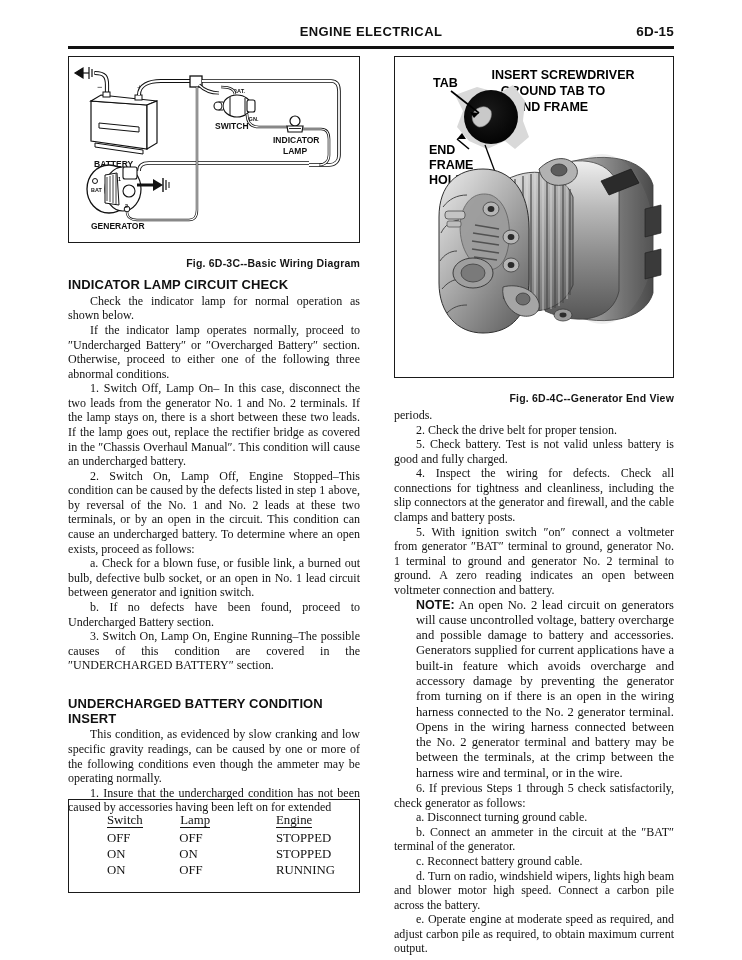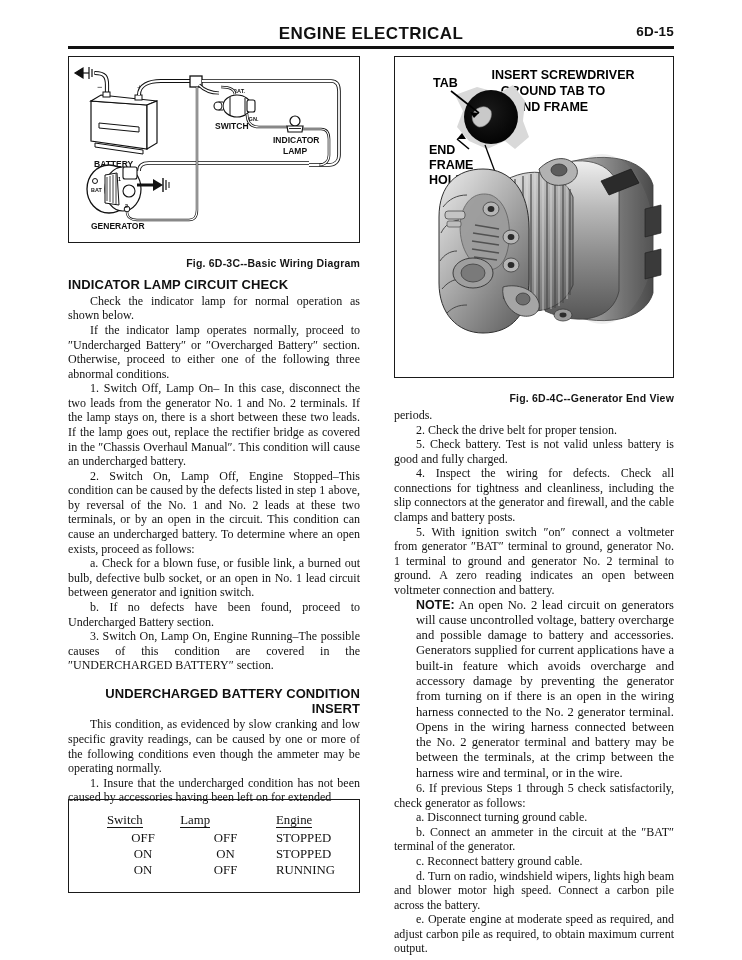--- a/index.html
+++ b/index.html
@@ -31,21 +31,21 @@
     width: 606px;
     height: 26px;
   }
   .header-title {
     position: absolute;
     left: 50%;
     transform: translateX(-50%);
     top: 0;
     font-family: "Liberation Sans", sans-serif;
     font-weight: bold;
-    font-size: 17px;
+    font-size: 13px;
     letter-spacing: 0.4px;
     white-space: nowrap;
   }
   .header-page {
     position: absolute;
     right: 0;
     top: 0;
     font-family: "Liberation Sans", sans-serif;
     font-weight: bold;
     font-size: 13.5px;
@@ -112,21 +112,21 @@
 
   h2.sect {
     margin: 9px 0 1px 0;
     font-family: "Liberation Sans", sans-serif;
     font-size: 13px;
     font-weight: bold;
     letter-spacing: 0.1px;
     line-height: 1.14;
     text-align: left;
   }
-  h2.sect.tight { margin-top: 14px; text-align: right; }
+  h2.sect.tight { margin-top: 24px; }
 
   .note-block {
     margin: 0;
     padding-left: 22px;
     font-size: 12.6px;
     line-height: 1.215;
     text-align: justify;
     text-indent: 0;
   }
   .note-label {
@@ -155,21 +155,21 @@
     font-weight: normal;
     padding-bottom: 2px;
     text-align: left;
   }
   table.statetable th span.u {
     border-bottom: 1.2px solid #111;
     padding-bottom: 0px;
   }
   table.statetable td {
     padding: 0.5px 0;
-    text-align: center;
+    text-align: left;
   }
   table.statetable .c1 { width: 38%; padding-left: 38px; }
   table.statetable .c2 { width: 32%; }
   table.statetable .c3 { width: 30%; text-align: left; padding-left: 4px;}
 </style>
 </head>
 <body>
 
 <div class="page">
 

